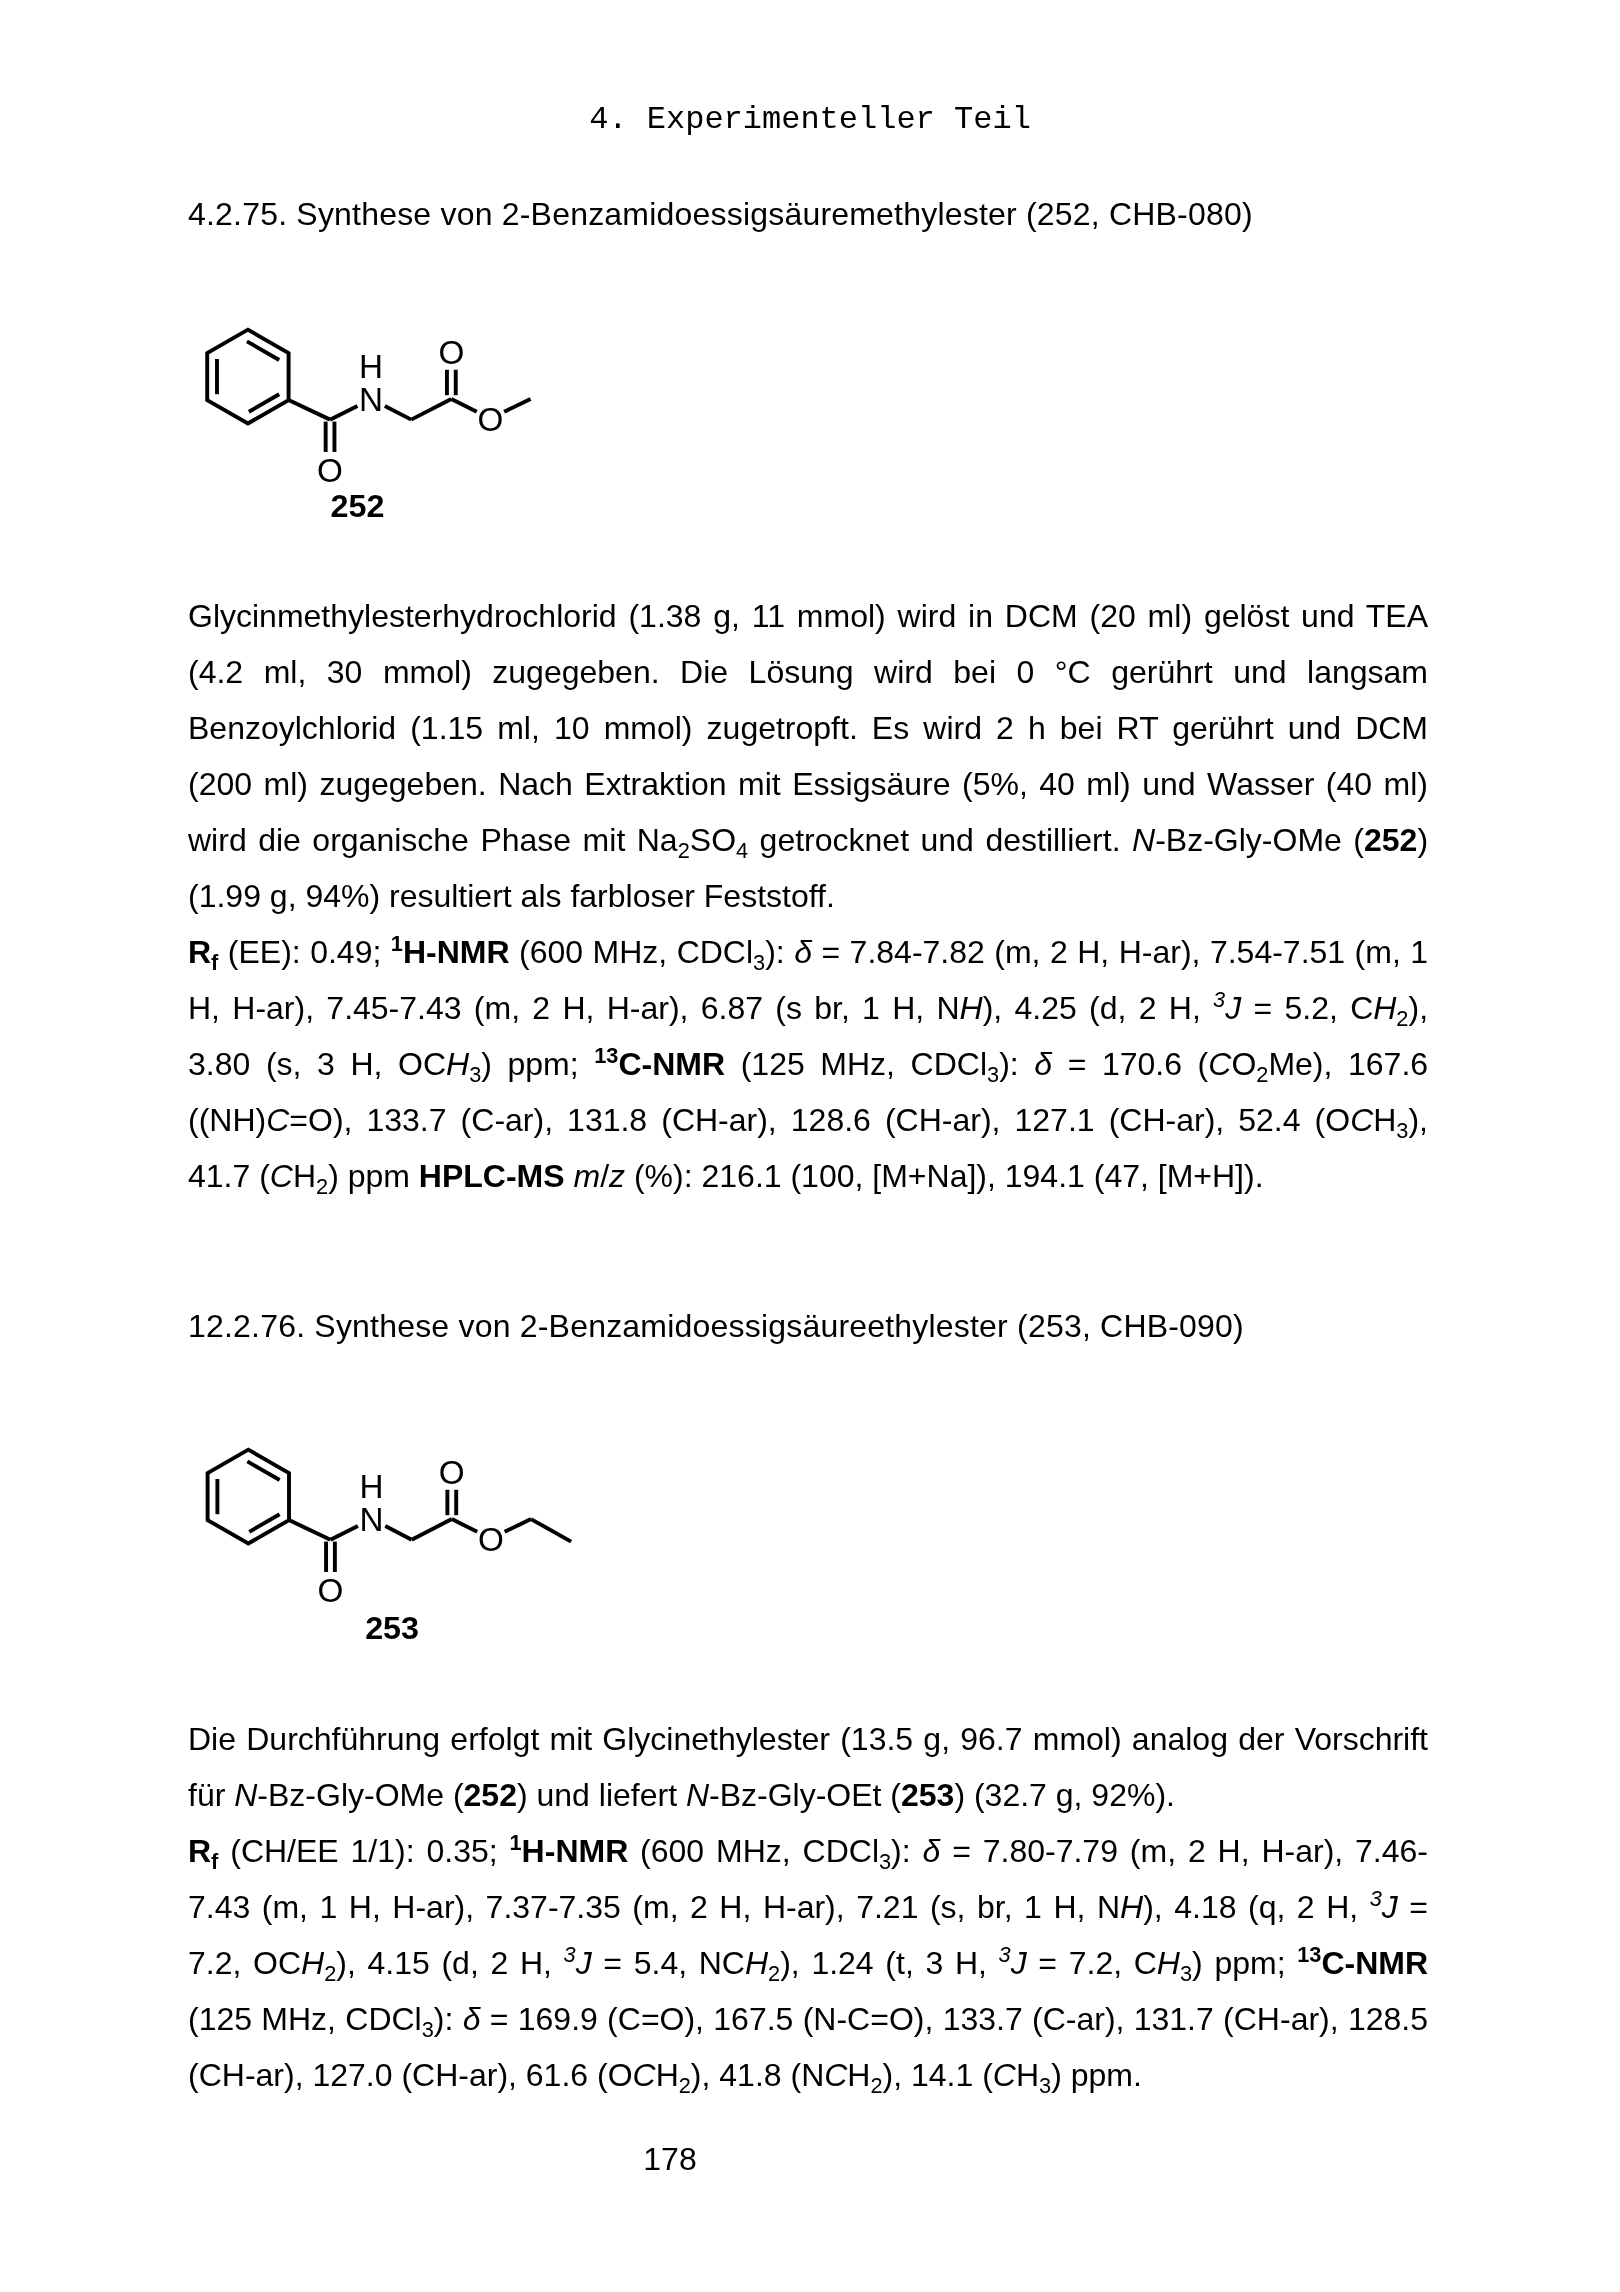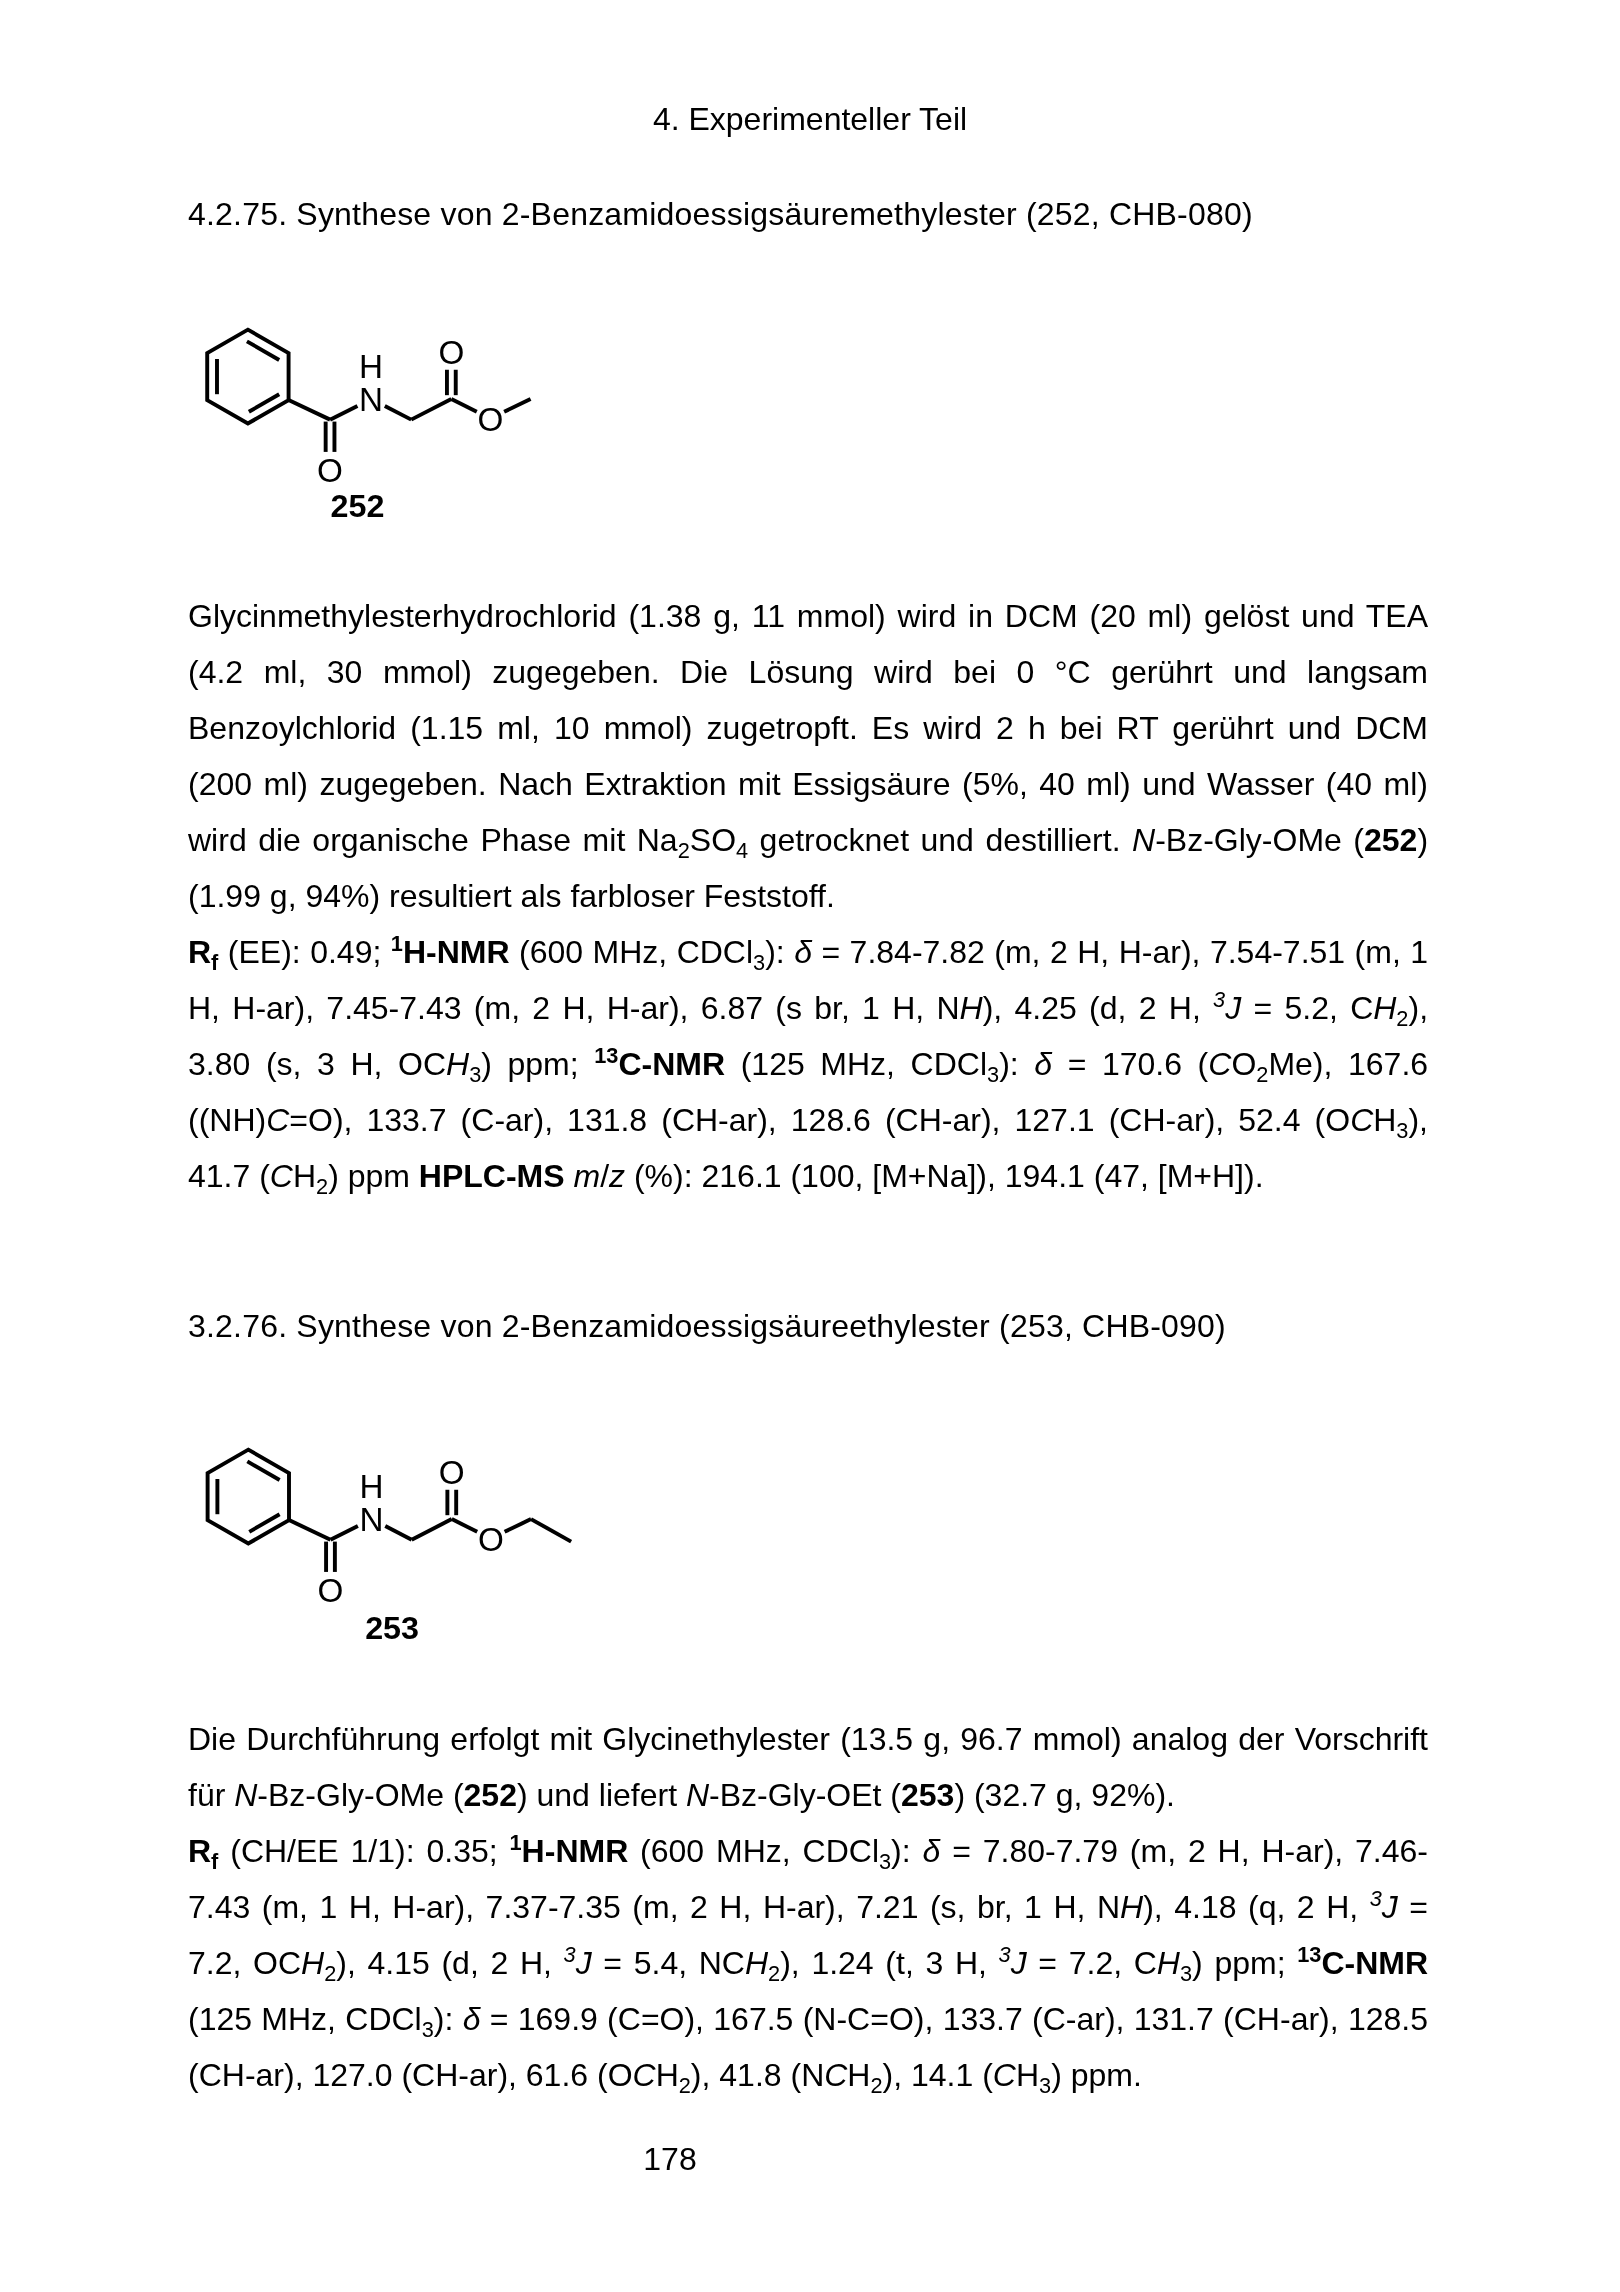--- a/index.html
+++ b/index.html
@@ -9,20 +9,21 @@
     background:#ffffff;
     color:#000;
     font-family:"Liberation Sans", sans-serif;
     overflow:hidden;
   }
   .abs{position:absolute;}
   .header{
     left:0;top:101px;width:1620px;
     text-align:center;
     font-size:32px;
+    font-family:Liberation Mono, monospace;
   }
   .hd{
     left:188px;width:1240px;
     font-size:32px;font-weight:normal;
     letter-spacing:0.2px;
   }
   .body-text{
     left:188px;width:1240px;
     font-size:32px;
     line-height:56px;
@@ -79,21 +80,21 @@
       <text x="501" y="440">O</text>
     </g>
     <text class="cpd" x="365" y="528">252</text>
   </svg>
 
   <div class="abs body-text" style="top:588px;">
     <div><span>Glycinmethylesterhydrochlorid (1.38 g, 11 mmol) wird in DCM (20 ml) gelöst und TEA (4.2 ml, 30 mmol) zugegeben. Die Lösung wird bei 0 °C gerührt und langsam Benzoylchlorid (1.15 ml, 10 mmol) zugetropft. Es wird 2 h bei RT gerührt und DCM (200 ml) zugegeben. Nach Extraktion mit Essigsäure (5%, 40 ml) und Wasser (40 ml) wird die organische Phase mit Na</span><sub>2</sub><span>SO</span><sub>4</sub><span> getrocknet und destilliert. </span><span class="i">N</span><span>-Bz-Gly-OMe (</span><span class="b">252</span><span>) (1.99 g, 94%) resultiert als farbloser Feststoff.</span></div>
     <div><span class="b">R</span><sub class="b">f</sub><span> (EE): 0.49; </span><sup class="b">1</sup><span class="b">H-NMR</span><span> (600 MHz, CDCl</span><sub>3</sub><span>): </span><span class="i">δ</span><span> = 7.84-7.82 (m, 2 H, H-ar), 7.54-7.51 (m, 1 H, H-ar), 7.45-7.43 (m, 2 H, H-ar), 6.87 (s br, 1 H, N</span><span class="i">H</span><span>), 4.25 (d, 2 H, </span><sup class="i">3</sup><span class="i">J</span><span> = 5.2, C</span><span class="i">H</span><sub>2</sub><span>), 3.80 (s, 3 H, OC</span><span class="i">H</span><sub>3</sub><span>) ppm; </span><sup class="b">13</sup><span class="b">C-NMR</span><span> (125 MHz, CDCl</span><sub>3</sub><span>): </span><span class="i">δ</span><span> = 170.6 (</span><span class="i">C</span><span>O</span><sub>2</sub><span>Me), 167.6 ((NH)</span><span class="i">C</span><span>=O), 133.7 (C-ar), 131.8 (CH-ar), 128.6 (CH-ar), 127.1 (CH-ar), 52.4 (O</span><span class="i">C</span><span>H</span><sub>3</sub><span>), 41.7 (</span><span class="i">C</span><span>H</span><sub>2</sub><span>) ppm </span><span class="b">HPLC-MS</span><span> </span><span class="i">m</span><span>/</span><span class="i">z</span><span> (%): 216.1 (100, [M+Na]), 194.1 (47, [M+H]).</span></div>
   </div>
 
-  <div class="abs hd" style="top:1308px;">3.2.76. Synthese von 2-Benzamidoessigsäureethylester (253, CHB-090)</div>
+  <div class="abs hd" style="top:1308px;">12.2.76. Synthese von 2-Benzamidoessigsäureethylester (253, CHB-090)</div>
 
   <svg class="abs structure" style="left:191px;top:1434px;" width="412" height="225" viewBox="195 1463 420 230">
     <g transform="translate(0,1143)">
       <g class="bond">
         <path d="M253,336 L294.6,360 L294.6,408 L253,432 L211.4,408 L211.4,360 Z"></path>
         <line x1="252" y1="348" x2="285" y2="367"></line>
         <line x1="221.4" y1="366" x2="221.4" y2="402"></line>
         <line x1="285" y1="402" x2="254" y2="420"></line>
       </g>
       <g class="bond">

